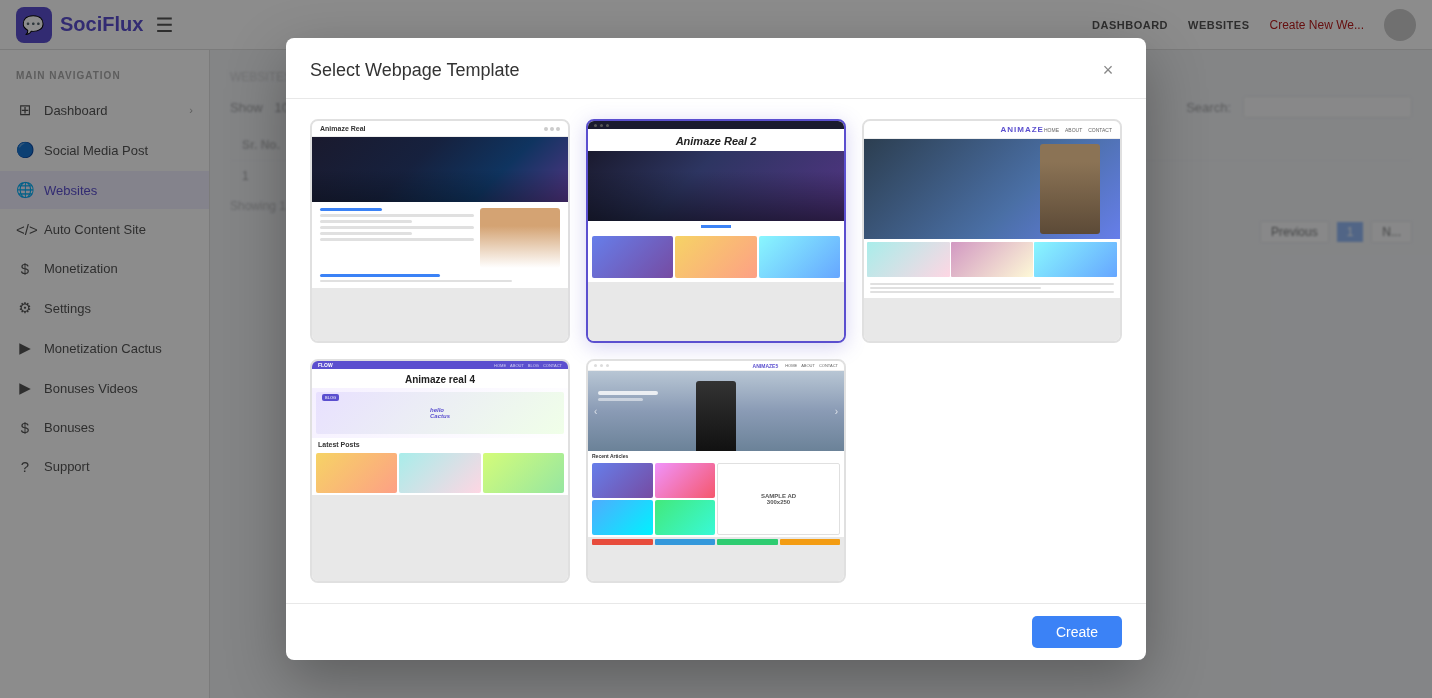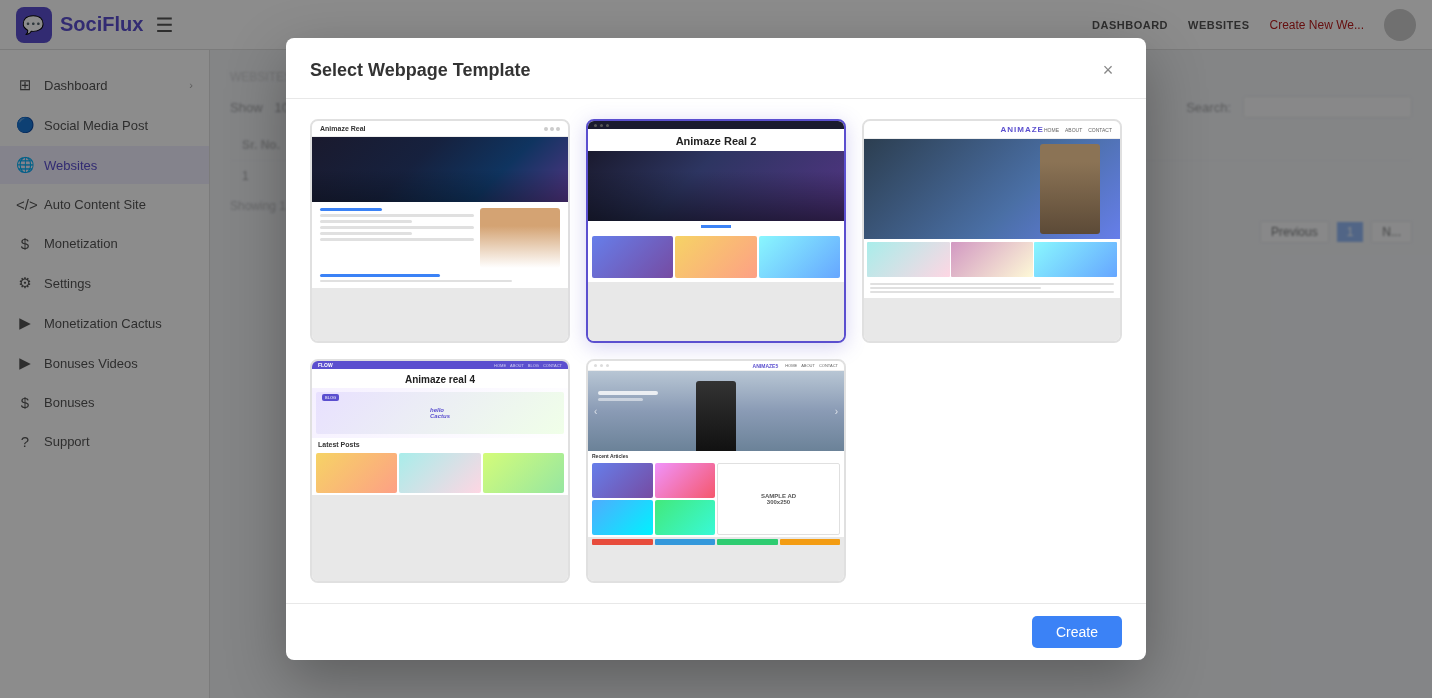--- a/index.html
+++ b/index.html
@@ -166,21 +166,21 @@
     .modal-header {
       padding: 18px 24px 14px;
       border-bottom: 1px solid #e8e8e8;
       display: flex;
       align-items: center;
       justify-content: space-between;
     }
 
     .modal-title {
       font-size: 18px;
-      font-weight: 700;
+      font-weight: 400;
       color: #333;
     }
 
     .modal-close {
       width: 28px;
       height: 28px;
       display: flex;
       align-items: center;
       justify-content: center;
       cursor: pointer;
@@ -276,20 +276,21 @@
       display: flex;
       align-items: center;
       padding: 0 6px;
       gap: 3px;
     }
     .tpl2-mini-dot { width: 3px; height: 3px; border-radius: 50%; background: #555; }
     .tpl2-title-area {
       background: #fff;
       padding: 6px 8px 4px;
       text-align: center;
+      font-style: italic;
     }
     .tpl2-title { font-size: 11px; font-weight: 700; color: #222; }
     .tpl2-hero {
       width: 100%;
       height: 70px;
       background: linear-gradient(135deg, #1a1a2e 0%, #2d3561 40%, #533483 100%);
       position: relative;
       overflow: hidden;
     }
     .tpl2-hero-people {
@@ -581,20 +582,21 @@
       <span class="top-nav-dash">DASHBOARD</span>
       <span class="top-nav-dash">WEBSITES</span>
       <span style="font-size:12px;color:#b91c1c">Create New We...</span>
       <div class="user-avatar"></div>
     </div>
   </div>
 
   <div class="app-body">
 
     <div class="sidebar">
+      <div class="sidebar-section-label">MAIN NAVIGATION</div>
       <div class="sidebar-item">
         <span class="sidebar-icon">⊞</span>
         <span>Dashboard</span>
         <span style="margin-left:auto;font-size:11px;color:#aaa">›</span>
       </div>
       <div class="sidebar-item">
         <span class="sidebar-icon">🔵</span>
         <span>Social Media Post</span>
       </div>
       <div class="sidebar-item active">

